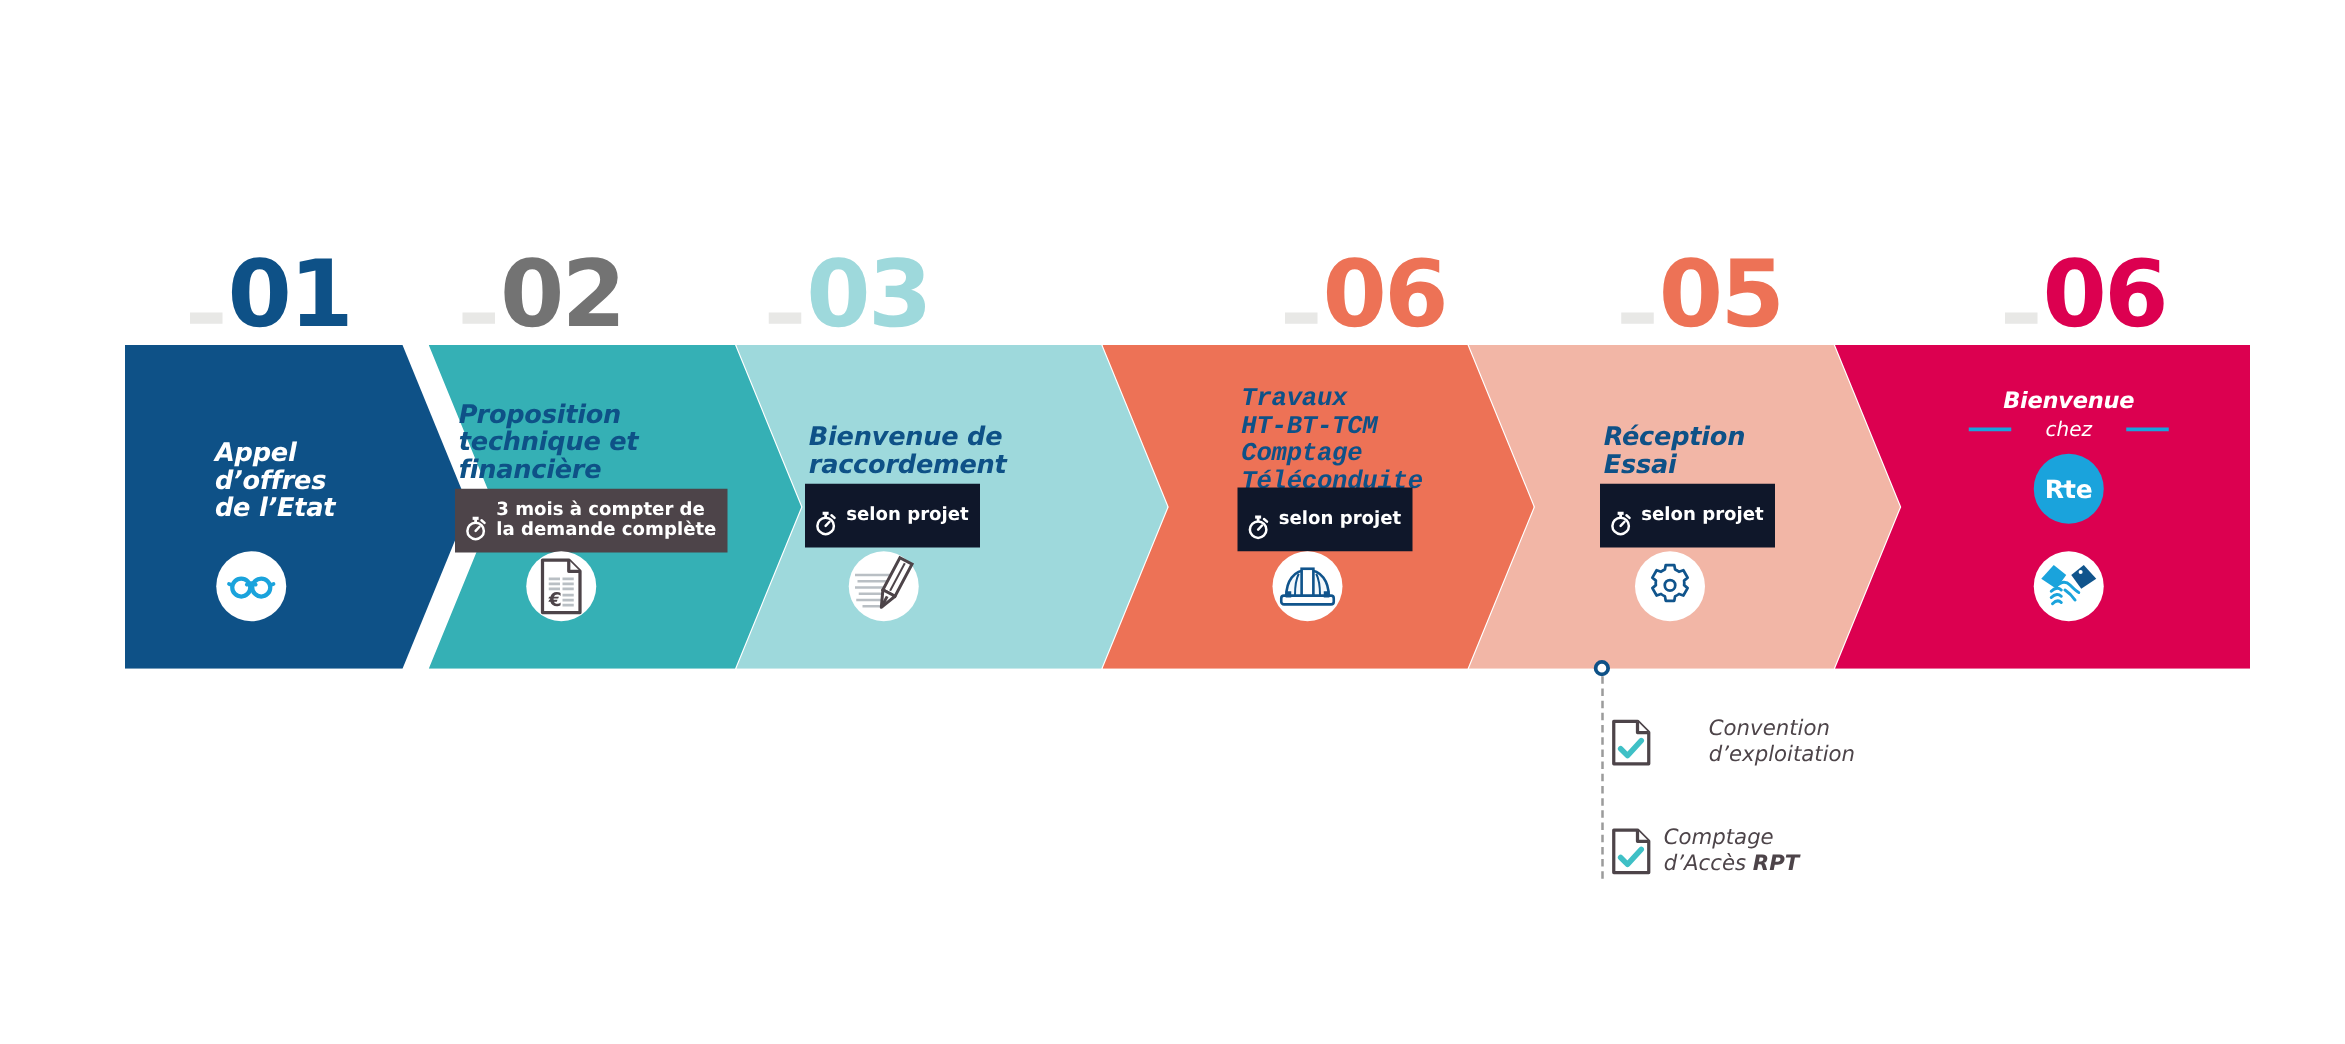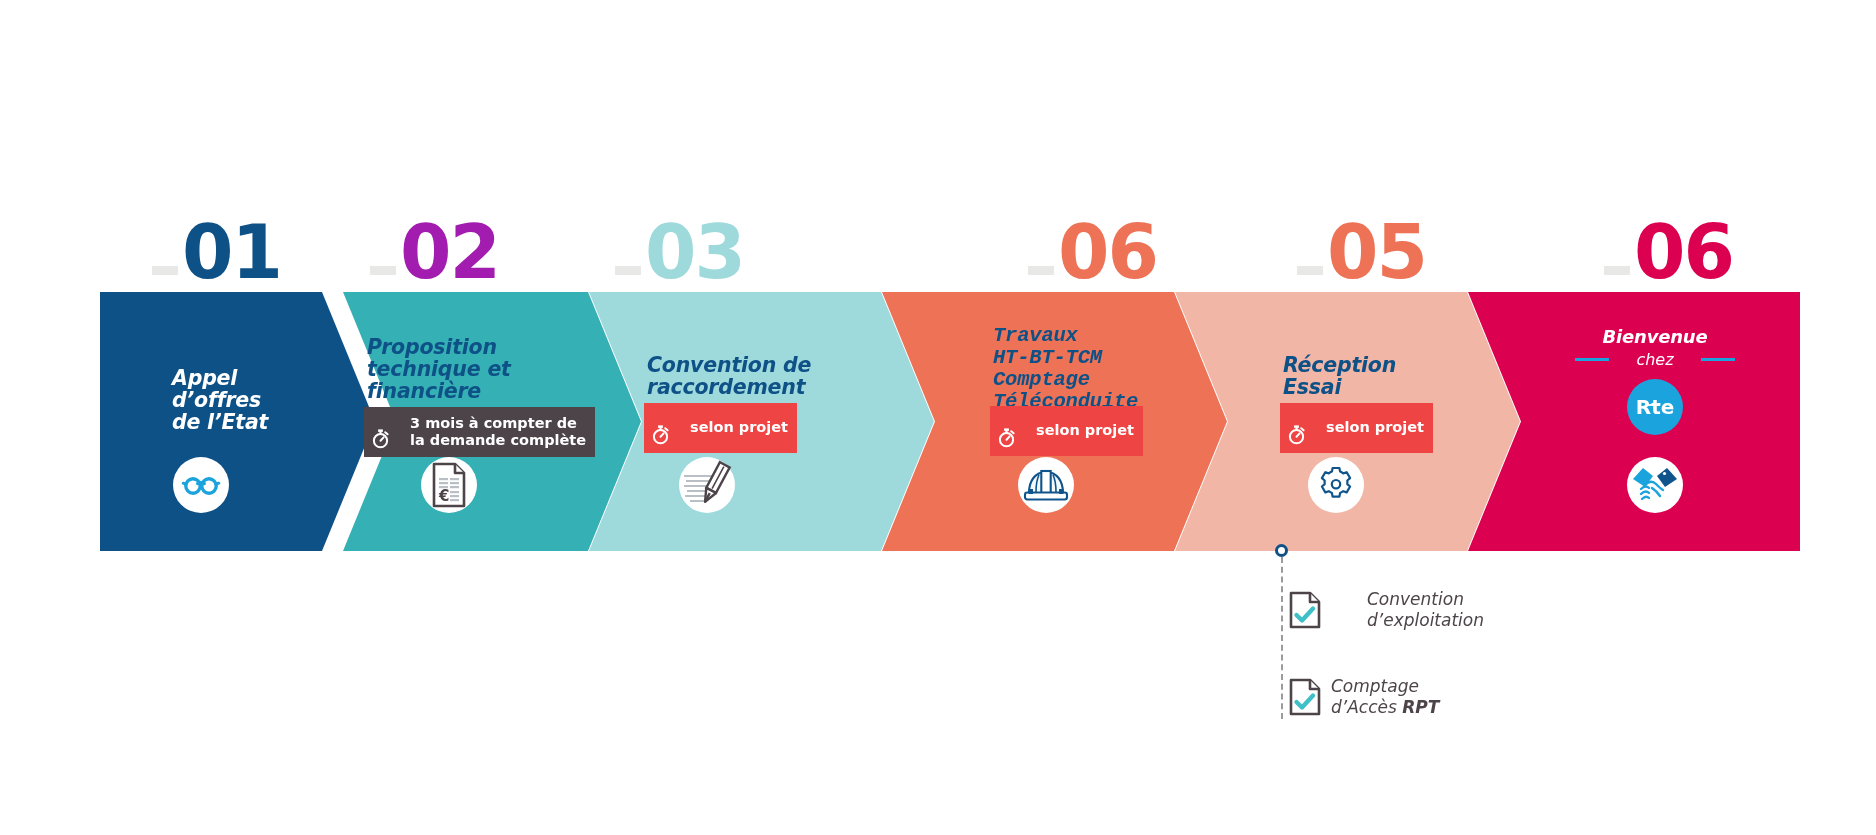--- a/index.html
+++ b/index.html
@@ -1,35 +1,35 @@
 <!DOCTYPE html>
 <html><head>
 <meta charset="utf-8">
 <style>
   html,body{margin:0;padding:0;}
   body{width:1876px;height:835px;background:#ffffff;font-family:"Liberation Sans",sans-serif;overflow:hidden;position:relative;}
-  .stage{position:absolute;left:0;top:16px;width:1876px;height:619px;}
+  .stage{position:absolute;left:0;top:0;width:1876px;height:619px;}
 
   
   .numbers{position:absolute;left:0;top:186px;width:1876px;height:84px;}
   .num{position:absolute;top:0;display:flex;align-items:flex-end;height:84px;}
   .num .dash{display:inline-block;width:26px;height:9px;background:#e8e8e6;margin-right:4px;margin-bottom:11px;}
   .num .val{font-size:74px;font-weight:bold;line-height:.92;letter-spacing:-2px;font-family:"DejaVu Sans",sans-serif;}
 
   
   .band{position:absolute;top:276px;height:259px;}
   .chev{position:absolute;top:0;left:0;height:259px;}
   .chev svg{display:block;}
 
   .content{position:absolute;left:0;top:0;width:100%;height:100%;}
   .title{position:absolute;font-family:"DejaVu Sans",sans-serif;font-style:italic;font-weight:bold;font-size:20.5px;line-height:22px;color:#0e5187;white-space:pre-line;letter-spacing:-.2px;}
   .title.white{color:#ffffff;}
-  .badge{position:absolute;display:inline-flex;align-items:center;gap:20px;padding:4px 9px 5px 7px;color:#ffffff;font-family:"DejaVu Sans",sans-serif;font-weight:bold;font-size:14.5px;line-height:16.5px;white-space:pre-line;}
+  .badge{position:absolute;display:inline-flex;align-items:center;gap:7px;padding:4px 9px 5px 7px;color:#ffffff;font-family:"DejaVu Sans",sans-serif;font-weight:bold;font-size:14.5px;line-height:16.5px;white-space:pre-line;}
   .badge.gray{background:#4d4449;}
-  .badge.blue{background:#ef4444;}
+  .badge.blue{background:#0f172a;}
   .badge .stopwatch{flex:0 0 auto;}
 
   .iconcircle{position:absolute;width:56px;height:56px;border-radius:50%;background:#ffffff;display:flex;align-items:center;justify-content:center;}
 
   
   .welcome{position:absolute;width:100%;text-align:center;}
   .welcome .big{font-family:"DejaVu Sans",sans-serif;font-style:italic;font-weight:bold;font-size:18px;color:#ffffff;letter-spacing:-.2px;}
   .chezrow{display:flex;align-items:center;justify-content:center;gap:27px;margin-top:3px;}
   .chezrow .rule{width:34px;height:3px;background:#1aa3dc;}
   .chezrow .chez{font-family:"DejaVu Sans",sans-serif;font-style:italic;font-size:16px;color:#ffffff;}
@@ -48,21 +48,21 @@
 
 <div class="stage">
 
   <div class="numbers">
     <div class="num" style="left:152px;">
       <span class="dash"></span>
       <span class="val" style="color:#0e5187">01</span>
     </div>
     <div class="num" style="left:370px;">
       <span class="dash"></span>
-      <span class="val" style="color:#a21caf">02</span>
+      <span class="val" style="color:#737373">02</span>
     </div>
     <div class="num" style="left:615px;">
       <span class="dash"></span>
       <span class="val" style="color:#9ed9dc">03</span>
     </div>
     <div class="num" style="left:1028px;">
       <span class="dash"></span>
       <span class="val" style="color:#ed7256">06</span>
     </div>
     <div class="num" style="left:1297px;">
@@ -141,21 +141,21 @@
     </div>
   </div>
 
   <div class="band" style="left:589px;width:345px;">
     <div class="chev">
       <svg width="345" height="259" viewBox="0 0 345 259">
           <path d="M0,0 H292 L345,129.5 L292,259 H0 L53,129.5 Z" fill="#9ed9dc"></path>
         </svg>
     </div>
     <div class="content">
-      <div class="title" style="left:58px;top:62px;">Convention de
+      <div class="title" style="left:58px;top:62px;">Bienvenue de
 raccordement</div>
       <div class="badge blue" style="left:55px;top:111px;">
         <span class="stopwatch">
           <svg width="19" height="21" viewBox="0 0 19 21">
             <circle cx="9.5" cy="12.7" r="6.6" fill="none" stroke="#ffffff" stroke-width="2"></circle>
             <path d="M9.5,12.7 L12.6,9.4" stroke="#ffffff" stroke-width="2" stroke-linecap="round"></path>
             <rect x="7.1" y="1.4" width="4.8" height="2.5" fill="#ffffff"></rect>
             <rect x="8.4" y="3.4" width="2.2" height="2.6" fill="#ffffff"></rect>
             <path d="M14.2,4.2 L16.6,6.3" stroke="#ffffff" stroke-width="2" stroke-linecap="round"></path>
           </svg>

